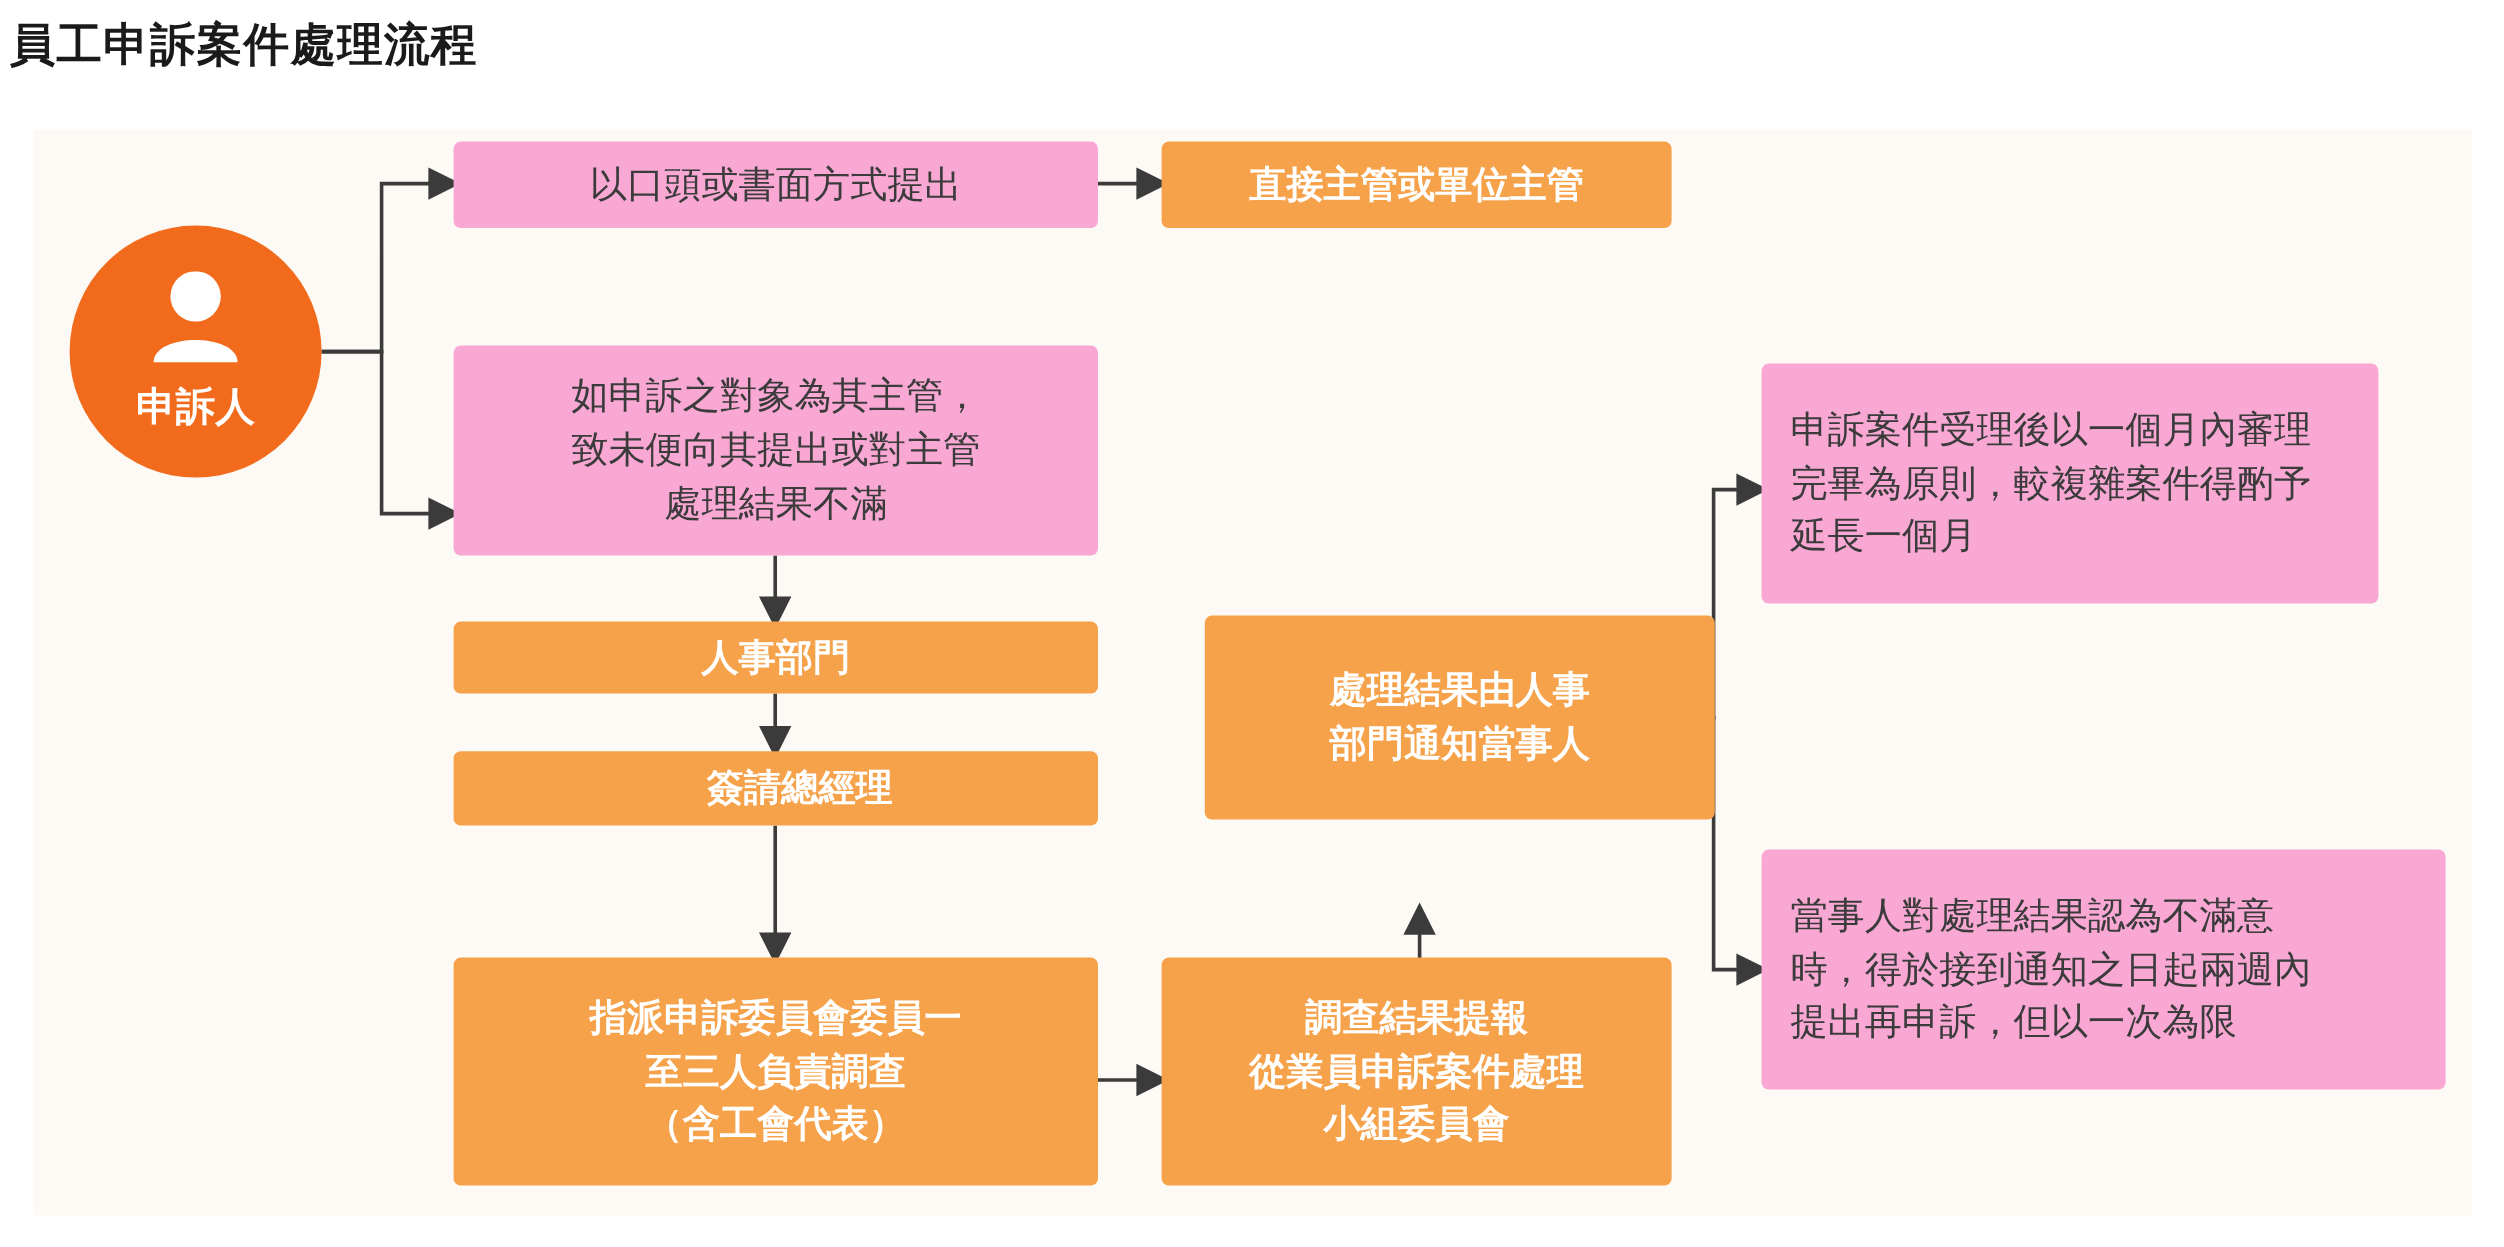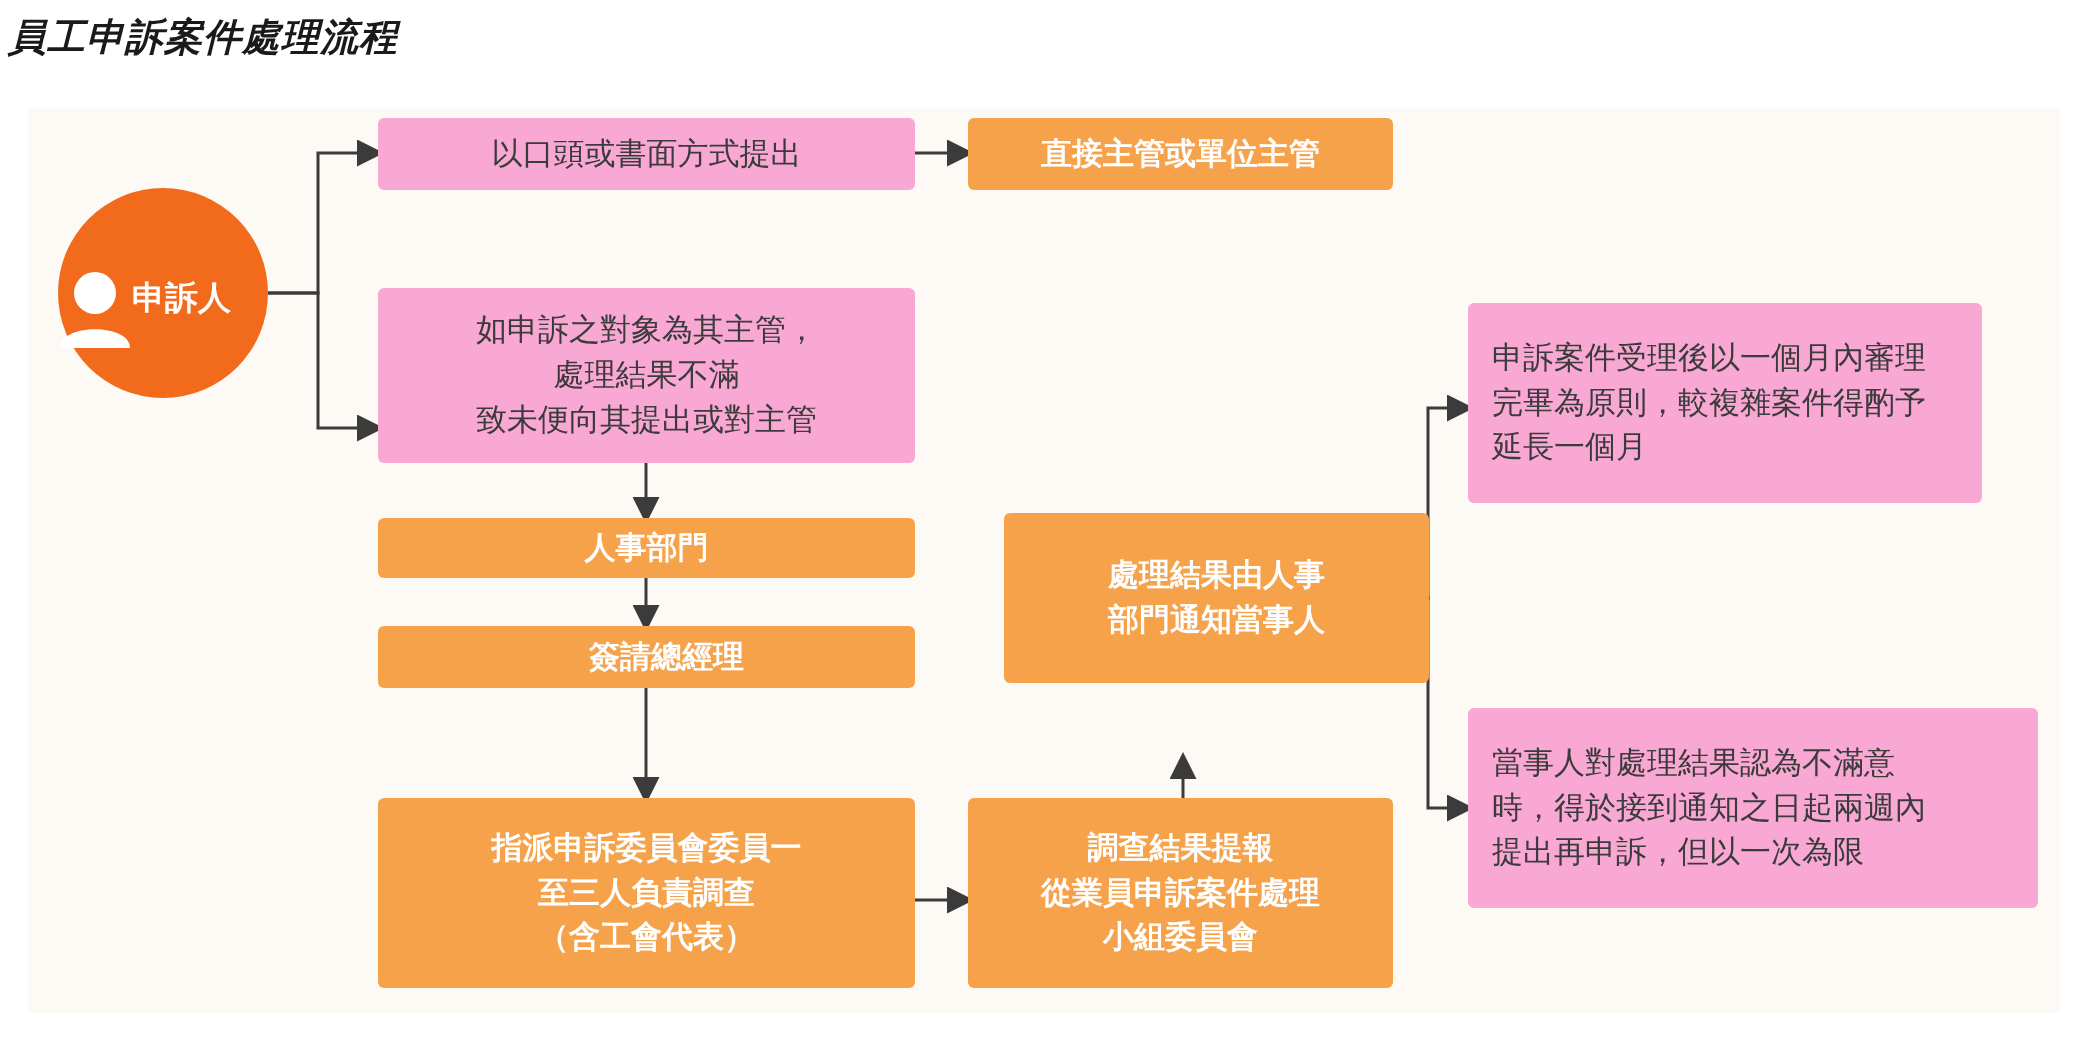--- a/index.html
+++ b/index.html
@@ -14,21 +14,20 @@
     overflow: hidden;
   }
   #page-title {
     position: absolute;
     left: 8px;
     top: 12px;
     font-size: 38px;
     font-weight: bold;
     color: #1a1a1a;
     letter-spacing: 1px;
-    font-style: italic;
   }
   #canvas {
     position: absolute;
     left: 28px;
     top: 108px;
     width: 2032px;
     height: 905px;
     background: #fdf9f4;
   }
   .node {
@@ -59,21 +58,21 @@
   }
   #person-circle {
     position: absolute;
     left: 30px;
     top: 80px;
     width: 210px;
     height: 210px;
     border-radius: 50%;
     background: #f26b1d;
     display: flex;
-    flex-direction: row;
+    flex-direction: column;
     align-items: center;
     justify-content: flex-start;
   }
   #person-icon {
     margin-top: 38px;
   }
   #person-label {
     margin-top: 10px;
     color: #ffffff;
     font-size: 33px;
@@ -142,22 +141,22 @@
 
   <div class="node orange" style="left:940px; top:10px; width:425px; height:72px;justify-content:flex-end;">
     <div class="lines">
       <div>直接主管或單位主管</div>
     </div>
   </div>
 
   <div class="node gray" style="left:350px; top:180px; width:537px; height:175px;">
     <div class="lines">
       <div>如申訴之對象為其主管，</div>
+      <div>致未便向其提出或對主管</div>
       <div>處理結果不滿</div>
-      <div>致未便向其提出或對主管</div>
     </div>
   </div>
 
   <div class="node orange" style="left:350px; top:410px; width:537px; height:60px;">
     <div class="lines">
       <div>人事部門</div>
     </div>
   </div>
 
   <div class="node orange" style="left:350px; top:518px; width:537px; height:62px;padding-left:40px;">

